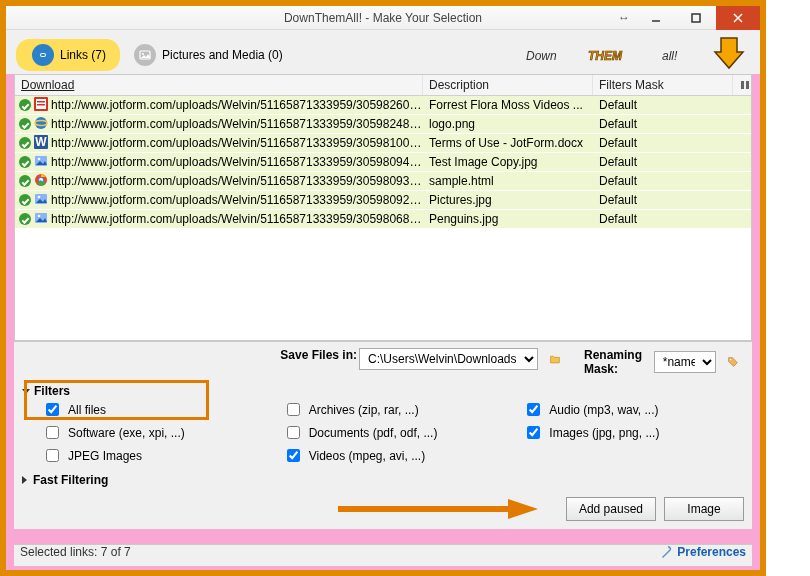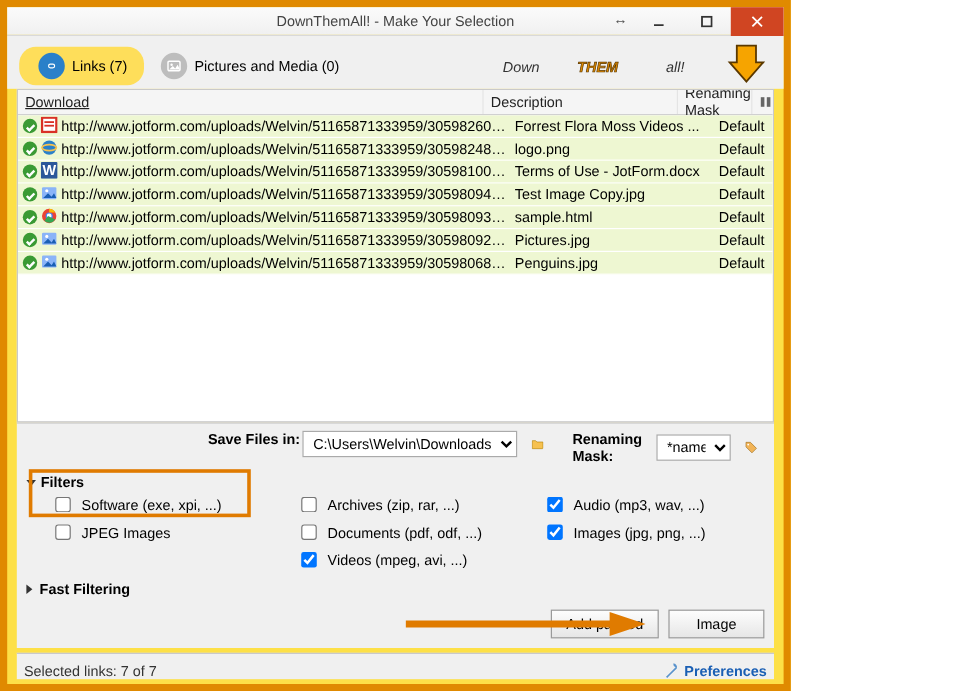--- a/index.html
+++ b/index.html
@@ -1,18 +1,18 @@
 <!DOCTYPE html>
 <html><head>
 <meta charset="utf-8">
 <style>
   * { box-sizing: border-box; font-family: "Segoe UI", Tahoma, sans-serif; font-size: 12px; }
   html, body { margin:0; padding:0; }
   body { background:#fff; }
-  .window { width:659px; height:576px; border:6px solid #e08a00; position:relative; background:#fde047; display:flex; flex-direction:column; }
+  .window { width:766px; height:576px; border:6px solid #e08a00; position:relative; background:#f9a8d4; display:flex; flex-direction:column; }
   .titlebar { height:24px; background:linear-gradient(#fbfbfb,#f0f0f0); display:flex; align-items:center; position:relative; border-bottom:1px solid #d9d9d9; }
   .title { flex:1; text-align:center; color:#444; font-size:12px; }
   .win-btns { position:absolute; right:0; top:0; height:24px; display:flex; }
   .win-btn { width:40px; height:24px; display:flex; align-items:center; justify-content:center; color:#555; }
   .win-btn.close { background:#d04522; color:#fff; width:44px; }
   .win-btn svg { width:10px; height:10px; }
   .win-extra { position:absolute; right:130px; top:3px; color:#555; }
   .tabbar { height:44px; display:flex; align-items:center; padding:6px 10px 0 10px; gap:8px; background:#f0f0f0; position:relative; }
   .tab { display:flex; align-items:center; gap:6px; padding:5px 14px 5px 6px; border-radius:14px; font-size:13px; cursor:pointer; }
   .tab .circle { width:22px; height:22px; border-radius:50%; display:flex; align-items:center; justify-content:center; color:#fff; font-weight:bold; }
@@ -51,21 +51,21 @@
   .fcols { display:flex; margin-top:2px; position:relative; }
   .fcol { width:260px; display:flex; flex-direction:column; gap:4px; padding-left:20px; }
   .chk { display:flex; align-items:center; gap:6px; }
   .chk input { width:13px; height:13px; }
   .highlight-box { position:absolute; border:3px solid #e07b00; left:2px; top:-20px; width:185px; height:40px; pointer-events:none; }
   .fastfilter { font-weight:bold; display:flex; align-items:center; gap:6px; margin:8px 0 6px 0; cursor:pointer; }
   .fastfilter .tri2 { width:0;height:0;border-top:4px solid transparent;border-bottom:4px solid transparent;border-left:5px solid #333; }
   .btnrow { display:flex; justify-content:flex-end; gap:8px; padding:4px 0 8px 0; position:relative; }
   .btn { min-width:80px; height:24px; border:1px solid #9a9a9a; background:linear-gradient(#fdfdfd,#e6e6e6); padding:0 12px; cursor:pointer; }
   .arrow { position:absolute; left:316px; top:6px; }
-  .statusbar { height:22px; border-top:1px solid #c9c9c9; margin:4px 8px 4px 8px; background:#f0f0f0; display:flex; align-items:flex-end; padding:0 6px; font-size:12px; color:#333; justify-content:space-between; }
+  .statusbar { height:22px; border-top:1px solid #c9c9c9; margin:15px 8px 4px 8px; background:#f0f0f0; display:flex; align-items:flex-start; padding:0 6px; font-size:12px; color:#333; justify-content:space-between; }
   .pref { display:flex; align-items:center; gap:4px; color:#1a5fb4; cursor:pointer;font-weight:bold; }
 </style>
 </head>
 <body>
 
 <div class="window">
 
   <div class="titlebar">
     <div class="title">DownThemAll! - Make Your Selection</div>
     <span class="win-extra">↔</span>
@@ -113,21 +113,21 @@
       <text x="62" y="26" font-family="Arial Black, Arial" font-size="24" font-weight="900" font-style="italic" fill="#e08a00" stroke="#5a3800" stroke-width="0.6">THEM</text>
       <text x="136" y="26" font-family="Arial Black, Arial" font-size="24" font-style="italic" fill="#333">all!</text>
       <path d="M195 4 h16 v14 h6 l-14 16 -14 -16 h6 z" fill="#f6a400" stroke="#5a3800" stroke-width="1.5"></path>
     </svg>
   </div>
 
   <div class="content">
     <div class="thead">
       <div class="th dl">Download</div>
       <div class="th desc">Description</div>
-      <div class="th mask">Renaming Mask</div>
+      <div class="th mask">Filters Mask</div>
       <div class="th cfg">
         <svg width="10" height="10" viewBox="0 0 10 10">
             <rect x="1" y="1" width="3" height="8" fill="#666"></rect>
             <rect x="6" y="1" width="3" height="8" fill="#666"></rect>
           </svg>
       </div>
     </div>
     <div class="rows" id="rows">
         <div class="row">
           <div class="cell dl">
@@ -253,20 +253,24 @@
 
     <div class="filters">
       <div class="hdr">
         <span class="tri"></span>
         <span>Filters</span>
       </div>
       <div class="fcols">
         <div class="highlight-box"></div>
         <div class="fcol">
           <label class="chk">
+              <input type="checkbox" id="f-all" checked="" style="">
+              <span>All files</span>
+            </label>
+          <label class="chk">
               <input type="checkbox" id="f-software" style="">
               <span>Software (exe, xpi, ...)</span>
             </label>
           <label class="chk">
               <input type="checkbox" id="f-jpeg" style="">
               <span>JPEG Images</span>
             </label>
         </div>
         <div class="fcol">
           <label class="chk">

